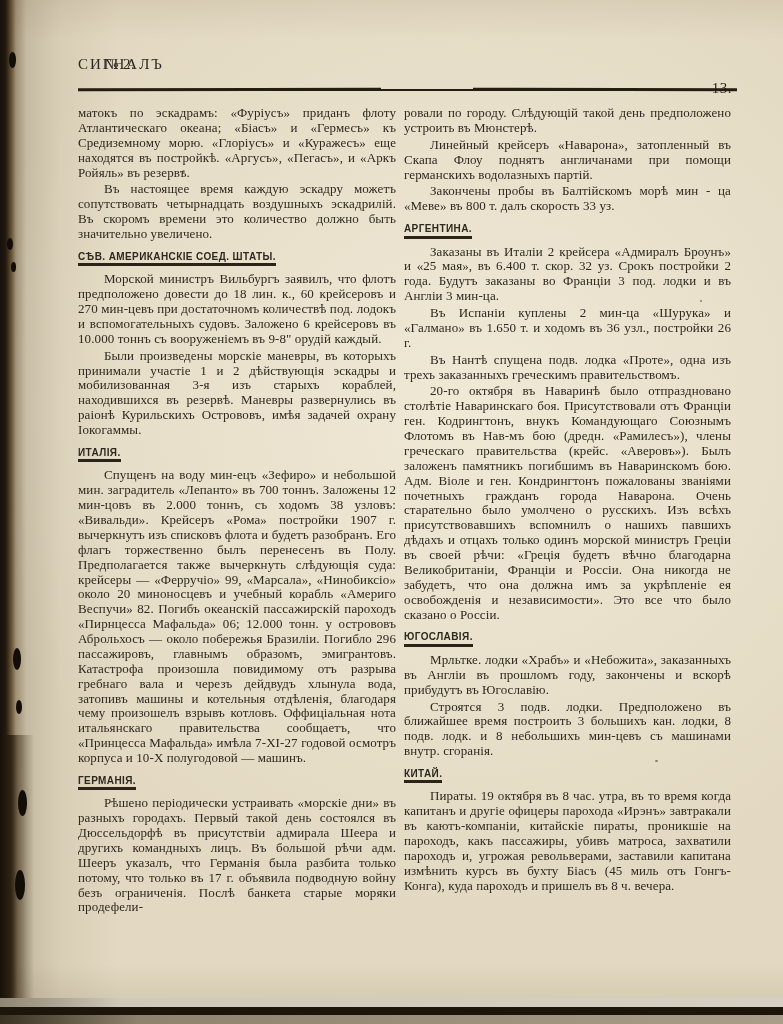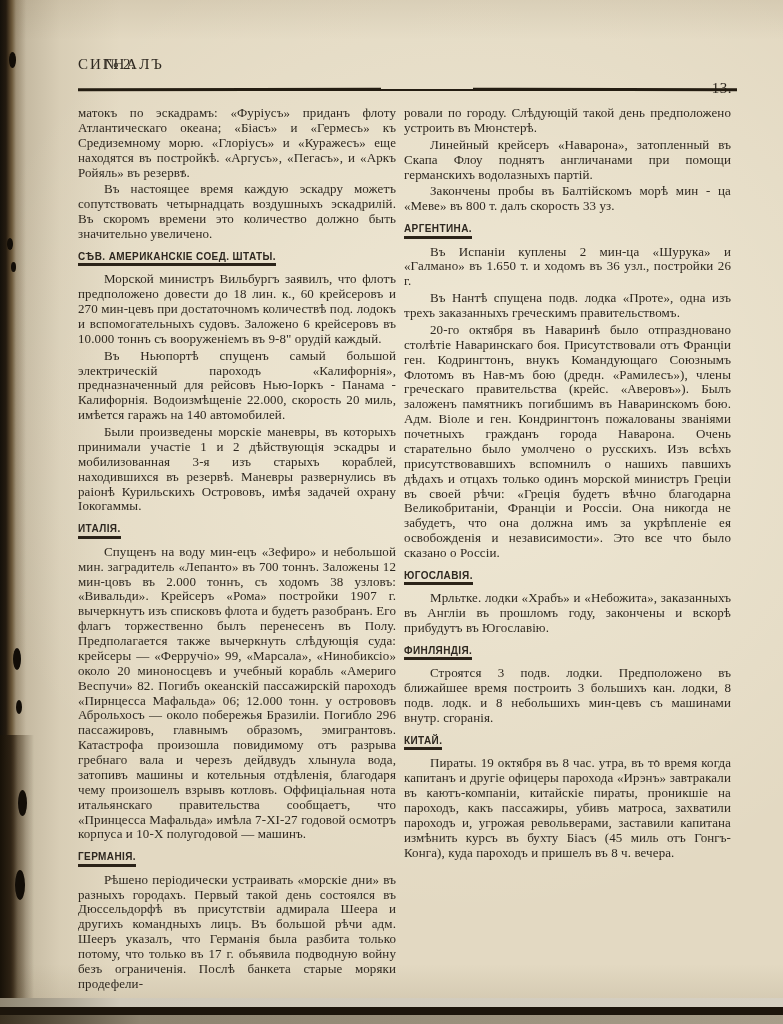--- a/index.html
+++ b/index.html
@@ -85,38 +85,37 @@
     <div class="r1"></div>
       <div class="r2"></div>
       <div class="r3"></div>
   </div>
 
   <div class="col col-left" id="col-left">
       <p class="para"><span>матокъ по эскадрамъ: </span><b>«Фуріусъ»</b><span> приданъ флоту Атлантическаго океана; </span><b>«Біасъ»</b><span> и </span><b>«Гермесъ»</b><span> къ Средиземному морю. </span><b>«Глоріусъ» и «Куражесъ»</b><span> еще находятся въ постройкѣ. </span><b>«Аргусъ»</b><span>, «Пегасъ», и </span><b>«Аркъ Ройяль»</b><span> въ резервъ.</span></p>
       <p class="para indent"><span>Въ настоящее время каждую эскадру можетъ сопутствовать четырнадцать воздушныхъ эскадрилій. Въ скоромъ времени это количество должно быть значительно увеличено.</span></p>
       <h3 class="section-heading"><span>СѢВ. АМЕРИКАНСКІЕ СОЕД. ШТАТЫ.</span></h3>
       <p class="para indent"><span>Морской министръ Вильбургъ заявилъ, что флотъ предположено довести до 18 лин. к., 60 крейсеровъ и 270 мин-цевъ при достаточномъ количествѣ под. лодокъ и вспомогательныхъ судовъ. Заложено 6 крейсеровъ въ 10.000 тоннъ съ вооруженіемъ въ 9-8" орудій каждый.</span></p>
-      <p class="para indent"><span>Въ Ньюпортѣ спущенъ самый большой электрическій пароходъ </span><b>«Калифорнія»</b><span>, предназначенный для рейсовъ Нью-Іоркъ - Панама - Калифорнія. Водоизмѣщеніе 22.000, скорость 20 миль, имѣется гаражъ на 140 автомобилей.</span></p>
       <p class="para indent"><span>Были произведены морскіе маневры, въ которыхъ принимали участіе 1 и 2 дѣйствующія эскадры и мобилизованная 3-я изъ старыхъ кораблей, находившихся въ резервѣ. Маневры развернулись въ раіонѣ Курильскихъ Острововъ, имѣя задачей охрану Іокогаммы.</span></p>
       <h3 class="section-heading"><span>ИТАЛІЯ.</span></h3>
       <p class="para indent"><span>Спущенъ на воду мин-ецъ </span><b>«Зефиро»</b><span> и небольшой мин. заградитель </span><b>«Лепанто»</b><span> въ 700 тоннъ. Заложены 12 мин-цовъ въ 2.000 тоннъ, съ ходомъ 38 узловъ: </span><b>«Вивальди».</b><span> Крейсеръ </span><b>«Рома»</b><span> постройки 1907 г. вычеркнутъ изъ списковъ флота и будетъ разобранъ. Его флагъ торжественно былъ перенесенъ въ </span><b>Полу.</b><span> Предполагается также вычеркнуть слѣдующія суда: крейсеры — </span><b>«Ферручіо»</b><span> 99, </span><b>«Марсала», «Нинобиксіо»</b><span> около 20 миноносцевъ и учебный корабль </span><b>«Америго Веспучи»</b><span> 82. Погибъ океанскій пассажирскій пароходъ </span><b>«Пирнцесса Мафальда»</b><span> 06; 12.000 тонн. у острововъ Аброльхосъ — около побережья Бразиліи. Погибло 296 пассажировъ, главнымъ образомъ, эмигрантовъ. Катастрофа произошла повидимому отъ разрыва гребнаго вала и черезъ дейдвудъ хлынула вода, затопивъ машины и котельныя отдѣленія, благодаря чему произошелъ взрывъ котловъ. Оффиціальная нота итальянскаго правительства сообщаетъ, что </span><b>«Принцесса Мафальда»</b><span> имѣла 7-XI-27 годовой осмотръ корпуса и 10-X полугодовой — машинъ.</span></p>
       <h3 class="section-heading"><span>ГЕРМАНІЯ.</span></h3>
       <p class="para indent"><span>Рѣшено періодически устраивать «морскіе дни» въ разныхъ городахъ. Первый такой день состоялся въ Дюссельдорфѣ въ присутствіи адмирала Шеера и другихъ командныхъ лицъ. Въ большой рѣчи адм. Шееръ указалъ, что Германія была разбита только потому, что только въ 17 г. объявила подводную войну безъ ограниченія. Послѣ банкета старые моряки продефели-</span></p>
     </div>
   <div class="col col-right" id="col-right">
       <p class="para"><span>ровали по городу. Слѣдующій такой день предположено устроить въ Мюнстерѣ.</span></p>
       <p class="para indent"><span>Линейный крейсеръ </span><b>«Наварона»,</b><span> затопленный въ Скапа Флоу поднятъ англичанами при помощи германскихъ водолазныхъ партій.</span></p>
       <p class="para indent"><span>Закончены пробы въ Балтійскомъ морѣ мин - ца </span><b>«Меве»</b><span> въ 800 т. далъ скорость 33 уз.</span></p>
       <h3 class="section-heading"><span>АРГЕНТИНА.</span></h3>
+      <p class="para indent"><span>Заказаны въ Италіи 2 крейсера </span><b>«Адмиралъ Броунъ»</b><span> и </span><b>«25 мая»,</b><span> въ 6.400 т. скор. 32 уз. Срокъ постройки 2 года. Будутъ заказаны во Франціи 3 под. лодки и въ Англіи 3 мин-ца.</span></p>
       <p class="para indent"><span>Въ Испаніи куплены 2 мин-ца </span><b>«Шурука»</b><span> и </span><b>«Галмано»</b><span> въ 1.650 т. и ходомъ въ 36 узл., постройки 26 г.</span></p>
       <p class="para indent"><span>Въ Нантѣ спущена подв. лодка </span><b>«Проте»</b><span>, одна изъ трехъ заказанныхъ греческимъ правительствомъ.</span></p>
       <p class="para indent"><span>20-го октября въ Наваринѣ было отпраздновано столѣтіе Наваринскаго боя. Присутствовали отъ Франціи ген. Кодрингтонъ, внукъ Командующаго Союзнымъ Флотомъ въ Нав-мъ бою (дредн. </span><b>«Рамилесъ»</b><span>), члены греческаго правительства (крейс. </span><b>«Аверовъ»).</b><span> Былъ заложенъ памятникъ погибшимъ въ Наваринскомъ бою. Адм. Віоле и ген. Кондрингтонъ пожалованы званіями почетныхъ гражданъ города Наварона. Очень старательно было умолчено о русскихъ. Изъ всѣхъ присутствовавшихъ вспомнилъ о нашихъ павшихъ дѣдахъ и отцахъ только одинъ морской министръ Греціи въ своей рѣчи: «Греція будетъ вѣчно благодарна Великобританіи, Франціи и Россіи. Она никогда не забудетъ, что она должна имъ за укрѣпленіе ея освобожденія и независимости». Это все что было сказано о Россіи.</span></p>
       <h3 class="section-heading"><span>ЮГОСЛАВІЯ.</span></h3>
       <p class="para indent"><span>Мрльтке. лодки </span><b>«Храбъ»</b><span> и </span><b>«Небожита»,</b><span> заказанныхъ въ Англіи въ прошломъ году, закончены и вскорѣ прибудутъ въ Югославію.</span></p>
-      <h3 class="section-heading"><span>ФИНЛЯНДІЯ.</span></h3>
       <p class="para indent"><span>Строятся 3 подв. лодки. Предположено въ ближайшее время построить 3 большихъ кан. лодки, 8 подв. лодк. и 8 небольшихъ мин-цевъ съ машинами внутр. сгоранія.</span></p>
       <h3 class="section-heading"><span>КИТАЙ.</span></h3>
       <p class="para indent"><span>Пираты. 19 октября въ 8 час. утра, въ то время когда капитанъ и другіе офицеры парохода </span><b>«Ирэнъ»</b><span> завтракали въ каютъ-компаніи, китайскіе пираты, проникшіе на пароходъ, какъ пассажиры, убивъ матроса, захватили пароходъ и, угрожая револьверами, заставили капитана измѣнить курсъ въ бухту Біасъ (45 миль отъ Гонгъ-Конга), куда пароходъ и пришелъ въ 8 ч. вечера.</span></p>
     </div>
 
   <div class="spine"></div>
   <div class="spine-rough"></div>
   <div class="spine-blob" style="left:9px;top:52px;width:7px;height:16px;"></div>
   <div class="spine-blob" style="left:7px;top:238px;width:6px;height:12px;"></div>
   <div class="spine-blob" style="left:11px;top:262px;width:5px;height:10px;"></div>

